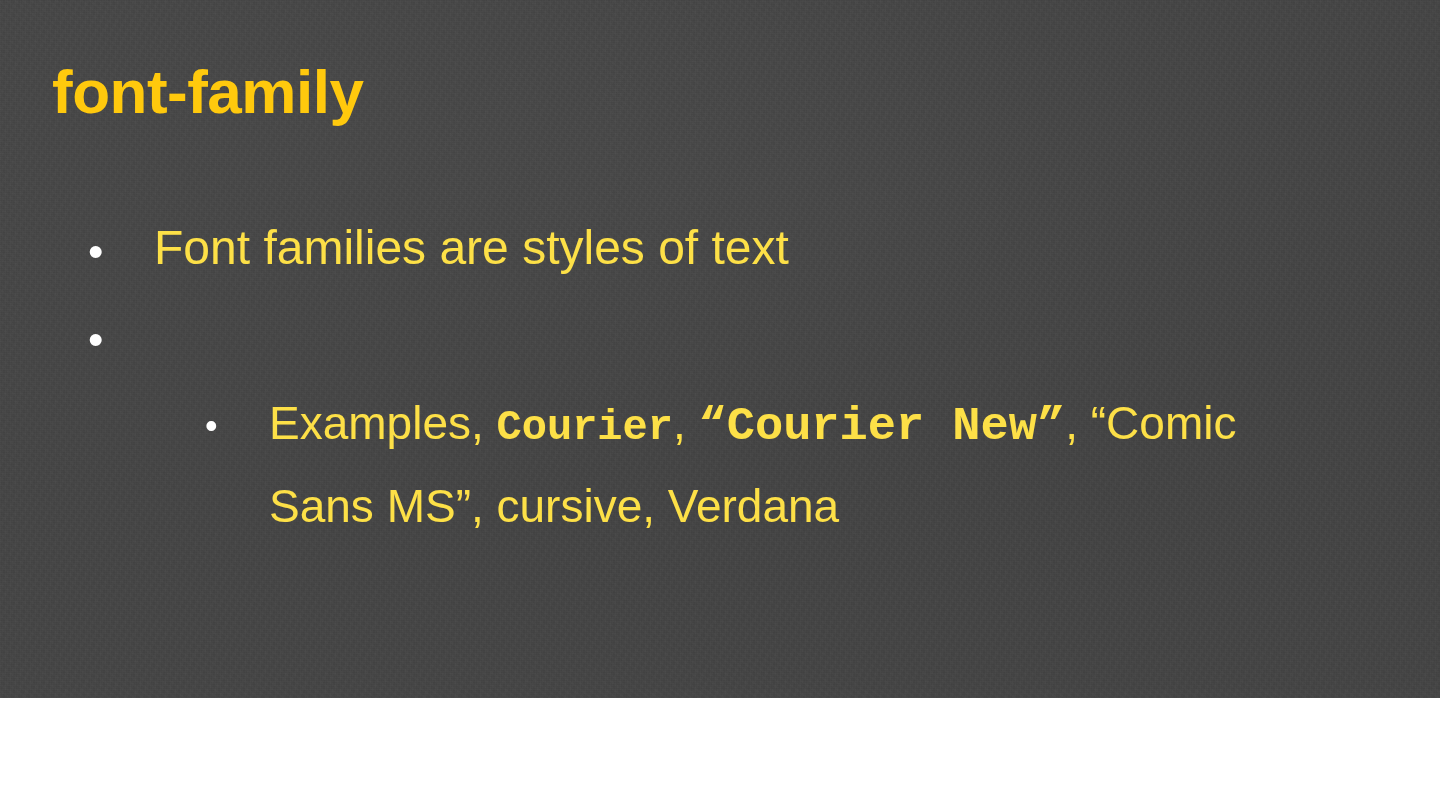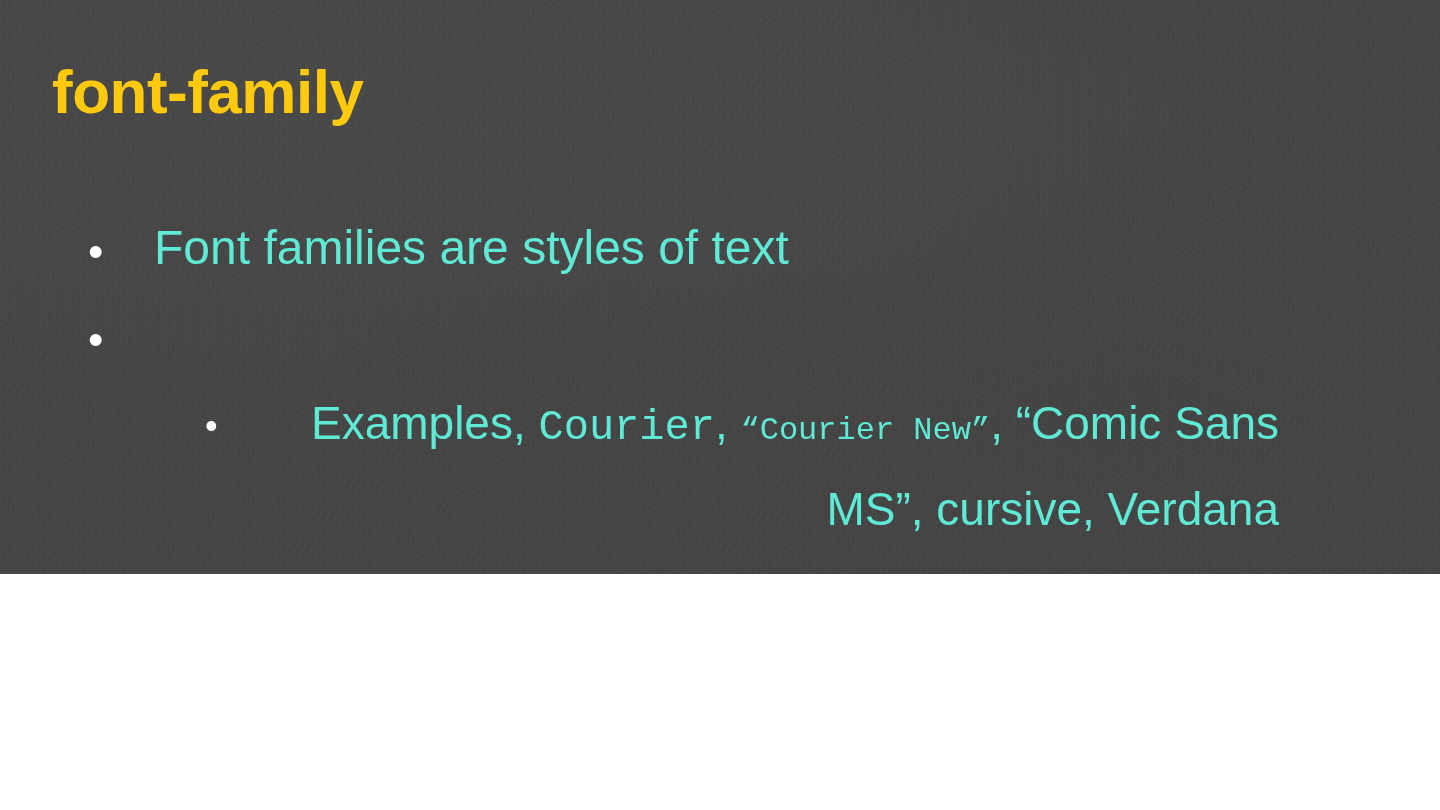--- a/index.html
+++ b/index.html
@@ -9,21 +9,21 @@
   body {
     width: 1440px;
     height: 810px;
     overflow: hidden;
     font-family: "Liberation Sans", sans-serif;
   }
 
   .slide {
     position: relative;
     width: 1440px;
-    height: 574px;
+    height: 698px;
     background-color: #454545;
     overflow: hidden;
   }
 
   
   .slide-texture {
     position: absolute;
     inset: 0;
     pointer-events: none;
     opacity: 0.55;
@@ -107,49 +107,48 @@
     margin-top: 4px;
   }
 
   .level2 .bullet-dot {
     font-size: 36px;
     width: 64px;
     margin-top: 6px;
   }
 
   .bullet-text {
-    color: #5eead4;
+    color: #fde047;
     font-weight: 400;
-    text-align: right;
   }
 
   .level1 .bullet-text {
     font-size: 48px;
     line-height: 88px;
     margin-top: -22px;
     white-space: nowrap;
   }
 
   .level2 .bullet-text {
     font-size: 46px;
     line-height: 78px;
     margin-top: -18px;
     max-width: 1010px;
   }
 
   .mono-bold {
     font-family: "Liberation Mono", "DejaVu Sans Mono", monospace;
-    font-weight: normal;
+    font-weight: bold;
     font-size: 42px;
   }
 
   .mono-reg {
     font-family: "Liberation Mono", "DejaVu Sans Mono", monospace;
-    font-weight: 400;
-    font-size: 32px;
+    font-weight: 700;
+    font-size: 47px;
   }
 
   .sans-reg {
     font-family: "Liberation Sans", sans-serif;
   }
 </style>
 </head>
 <body>
 
 <div class="slide">

